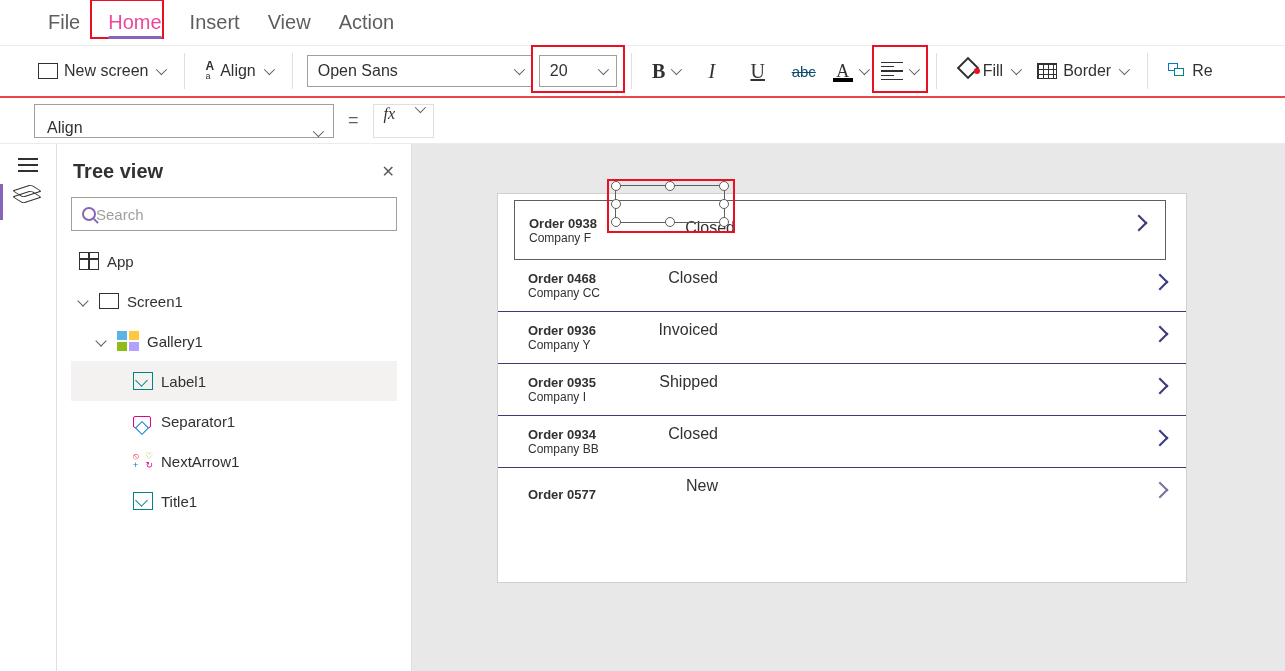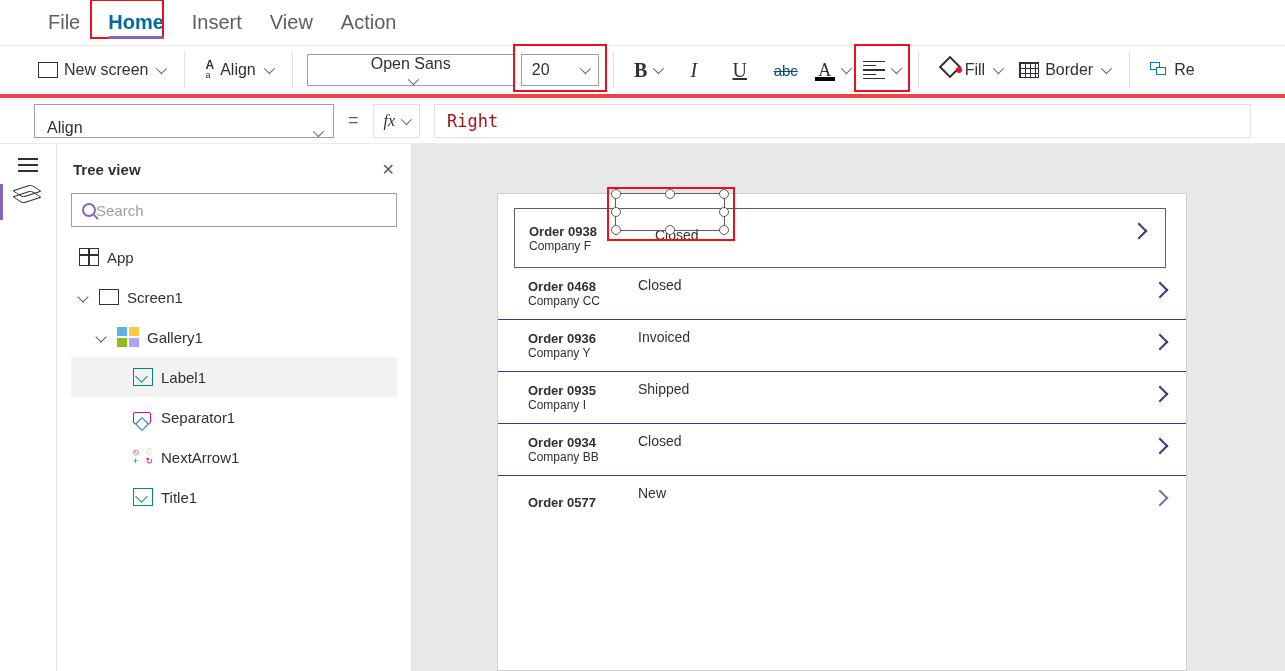--- a/index.html
+++ b/index.html
@@ -23,22 +23,22 @@
     gap: 0;
   }
   .menutab {
     padding: 10px 14px 10px 14px;
     font-size: 20px;
     color: #605e5c;
     cursor: pointer;
     position: relative;
   }
   .menutab.active {
-    color: #0369a1;
-    font-weight: 700;
+    color: #ec4899;
+    font-weight: 400;
   }
   .menutab.active::after {
     content: "";
     position: absolute;
     left: 14px; right: 14px; bottom: 5px;
     height: 3px;
     background: #8764b8;
     border-radius: 2px;
   }
   .highlight-red {
@@ -46,21 +46,21 @@
     border: 2px solid #e81123;
     pointer-events: none;
   }
 
   
   .ribbon {
     display: flex;
     align-items: center;
     height: 52px;
     padding: 0 8px 0 32px;
-    border-bottom: 4px solid #ef4444;
+    border-bottom: 2px solid #ef4444;
     gap: 6px;
   }
   .ribbon-sep {
     width: 1px;
     height: 36px;
     background: #e1dfdd;
     margin: 0 8px;
   }
   .ribbon-btn {
     display: inline-flex;
@@ -83,21 +83,21 @@
   .dropdown {
     height: 32px;
     border: 1px solid #a19f9d;
     display: inline-flex;
     align-items: center;
     justify-content: space-between;
     padding: 0 10px;
     font-size: 16px;
     background: #fff;
   }
-  .dropdown.font { width: 208px; flex-direction: column; }
+  .dropdown.font { width: 226px; }
   .dropdown.size { width: 78px; }
   .icon-btn {
     display: inline-flex;
     align-items: center;
     justify-content: center;
     width: 40px;
     height: 36px;
     cursor: pointer;
     gap: 4px;
   }
@@ -153,21 +153,21 @@
     border-bottom: 1px solid #edebe9;
   }
   .prop-select {
     width: 300px; height: 34px;
     border: 1px solid #a19f9d;
     display:flex; align-items:flex-end; justify-content:space-between;
     padding: 0 12px; font-size: 16px;
   }
   .eq { font-size: 18px; color:#605e5c; }
   .fx-btn {
-    display:inline-flex; align-items:center; gap:4px;
+    display:inline-flex; align-items:flex-start; gap:18px;
     height: 34px; border:1px solid #e1dfdd; padding: 0 10px;
     font-style: italic; font-family: Georgia, serif; font-size:16px;
   }
   .formula-input {
     flex:1; height:34px; border:1px solid #e1dfdd;
     padding: 0 12px;
     font-family: Consolas, monospace; font-size:17px; color:#a31515;
     display:flex; align-items:center;
   }
 
@@ -198,21 +198,21 @@
     width: 356px;
     border-left: 1px solid #e1dfdd;
     border-right: 1px solid #e1dfdd;
     padding: 12px 14px;
     position: relative;
   }
   .tree-hdr {
     display:flex; justify-content:space-between; align-items:center;
     padding: 4px 2px 14px 2px;
   }
-  .tree-hdr h2 { font-size:15px; font-weight:600; }
+  .tree-hdr h2 { font-size:20px; font-weight:600; }
   .close-x { font-size:16px; color:#605e5c; cursor:pointer; }
 
   .search-box {
     height:34px; width:100%; border:1px solid #a19f9d;
     display:flex; align-items:center; gap:0; padding:0 10px;
     color:#a19f9d; font-size:15px;
     margin-bottom: 10px;
   }
   .search-icon {
     width:14px; height:14px; border:2px solid #8764b8; border-radius:50%;
@@ -275,38 +275,38 @@
   .i-arrow .q2{top:0;right:0;color:#8cbd18;}
   .i-arrow .q3{bottom:0;left:0;color:#0078d4;}
   .i-arrow .q4{bottom:0;right:0;color:#e3008c;}
 
   
   .canvas {
     flex:1; background:#e8e8e8; position:relative;
   }
   .screen {
     position:absolute; left:86px; top:50px;
-    width:688px; height:476px; background:#fff;
+    width:688px; height:388px; background:#fff;
     box-shadow: 0 0 0 1px #d2d0ce;
-    padding-top: 14px;
+    padding-top: 6px;
   }
   .gallery { width: 100%; }
   .grow {
     display:flex; align-items:center;
     border-bottom: 1px solid #3b3a7a;
     height: 52px;
     padding-left: 30px;
     position:relative;
   }
   .grow .titlecol { width: 108px; }
   .grow .title { font-weight:700; font-size:13px; }
   .grow .sub { font-size:12px; color:#323130; }
   .grow .status {
     position:absolute; left:140px; top: 9px;
-    font-size:14px; text-align:left; width:80px;
+    font-size:16px; text-align:right; width:80px;
   }
   .grow .arrow {
     position:absolute; right:20px; top:16px;
     width:12px;height:12px;border-right:2px solid #3b3a7a;border-bottom:2px solid #3b3a7a;
     transform:rotate(-45deg);
   }
   .grow.first { border:1px solid #605e5c; margin: 0 20px 0 16px; padding-left:14px; height:60px;}
   .grow.first .titlecol{width:104px;}
 
   
@@ -436,23 +436,20 @@
 <div class="formula-row">
   <div class="prop-select">
     <span>Align</span>
     <span class="chev"></span>
   </div>
   <span class="eq">=</span>
   <div class="fx-btn">
     <span>fx</span>
     <span class="chev"></span>
   </div>
-  <div class="formula-input">
-    <span>Right</span>
-  </div>
 </div>
 
 <div class="workspace">
 
   <div class="leftcol" style="position:relative;">
     <div class="hamburger">
         <span></span>
         <span></span>
         <span></span>
       </div>

